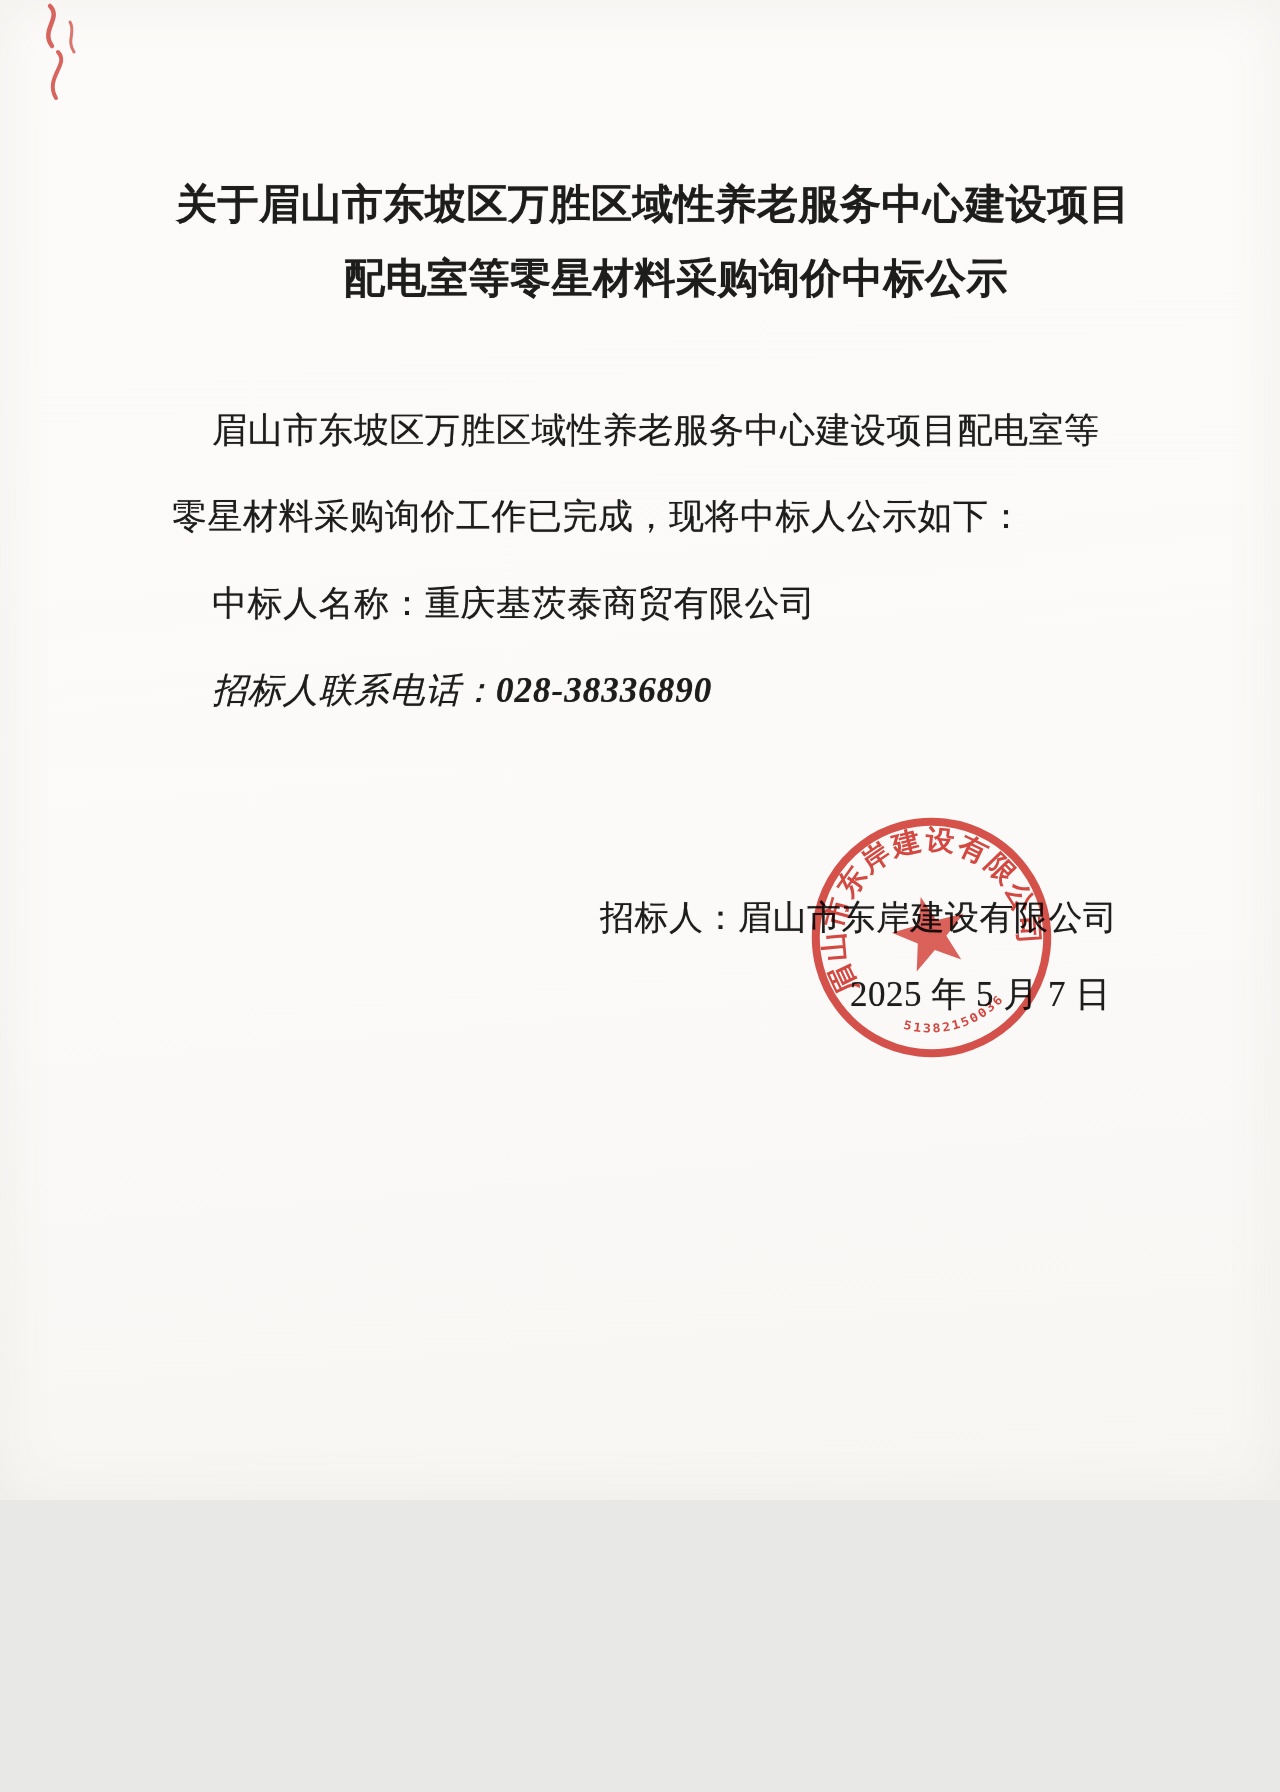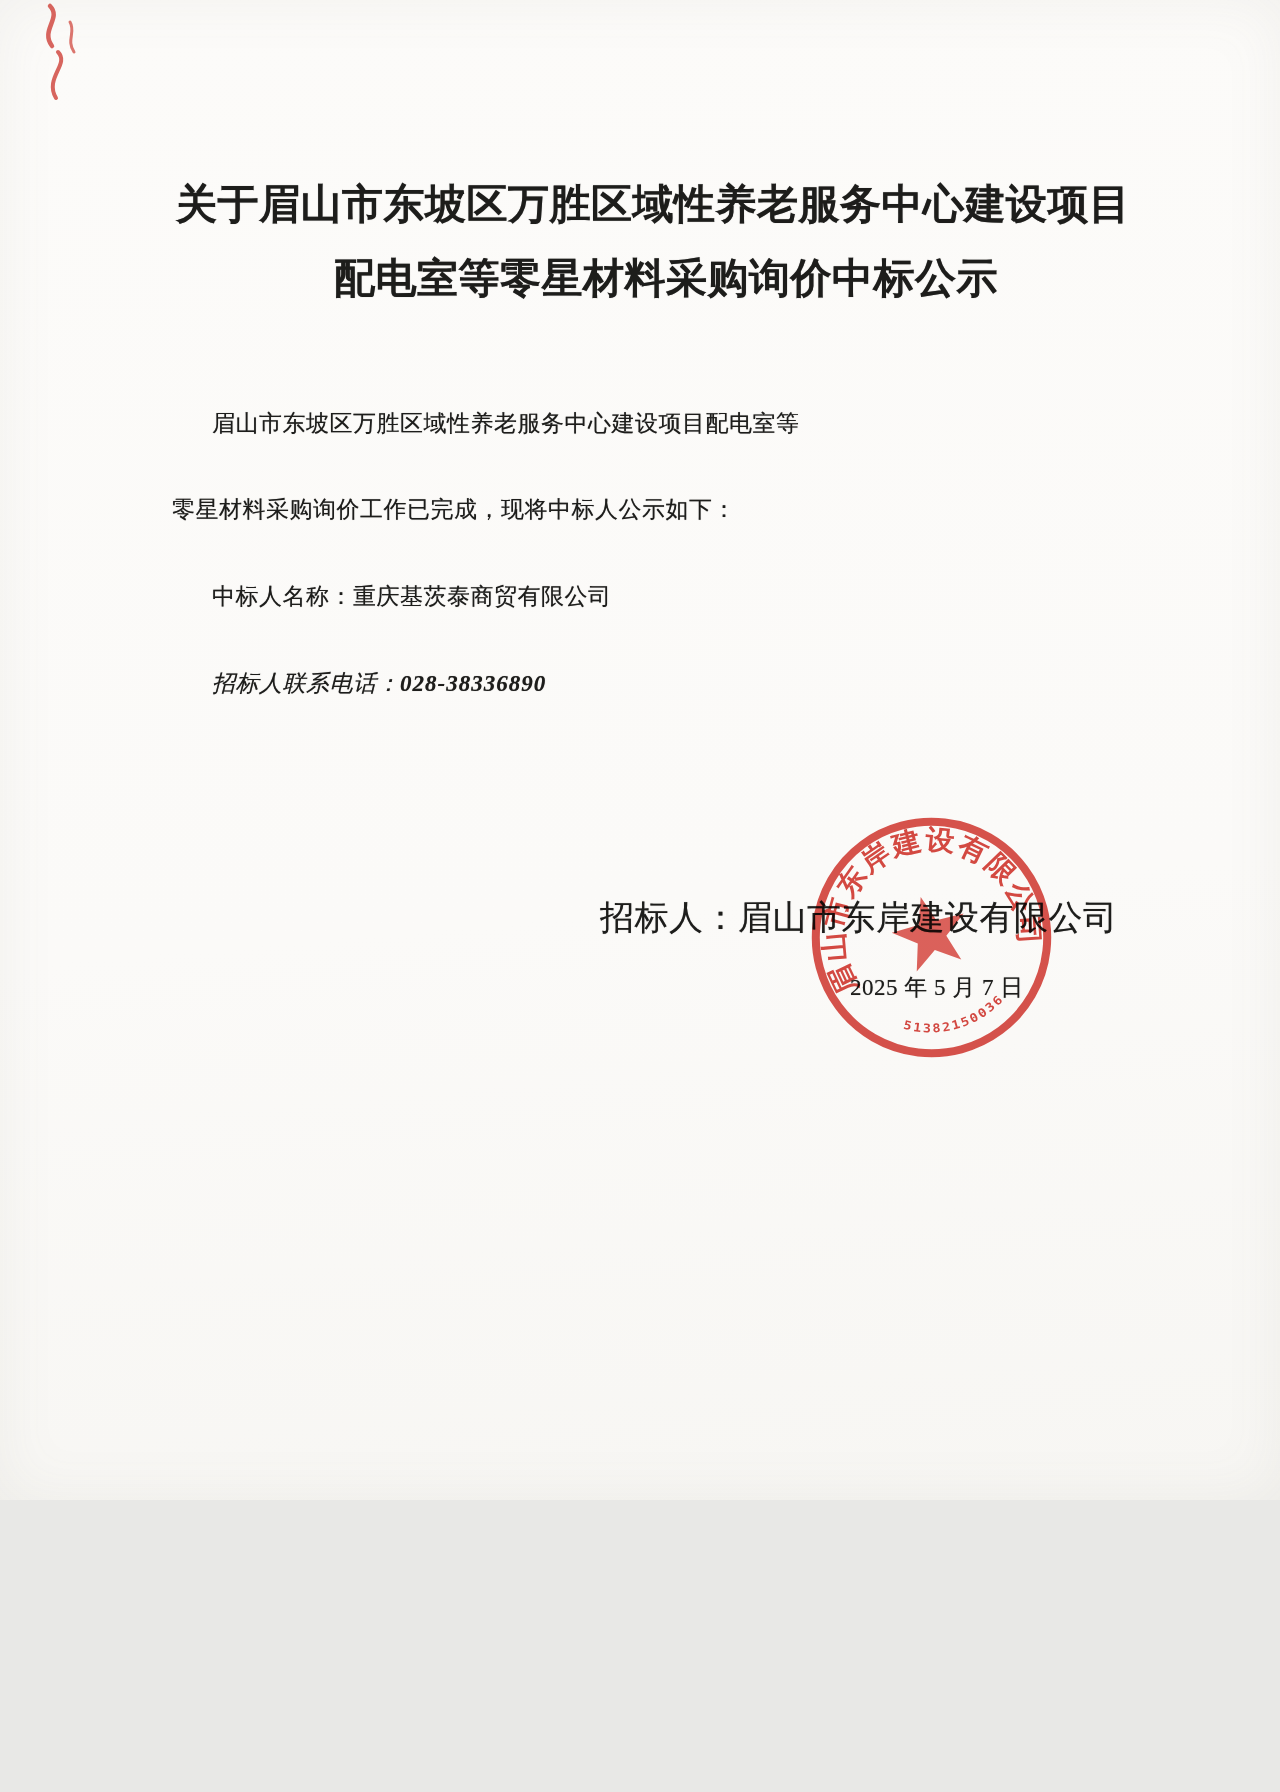--- a/index.html
+++ b/index.html
@@ -11,27 +11,27 @@
     box-shadow:inset 0 0 60px rgba(120,115,105,.08);
     overflow:hidden;
     font-family:"Liberation Serif","DejaVu Serif",serif;
     color:#1d1d1b;
   }
   .txt{
     position:absolute;
     margin:0;
     white-space:nowrap;
     line-height:1.2;
-    font-size:23px;
+    font-size:35px;
     letter-spacing:.5px;
     text-shadow:0 0 .7px rgba(20,20,20,.6);
   }
   .title{font-size:41px;font-weight:700;letter-spacing:.5px;}
   .title1{left:176px;top:180px;}
-  .title2{left:334px;top:254px;}
+  .title2{left:344px;top:254px;}
   .para1{left:212px;top:410px;}
   .para2{left:172px;top:496px;}
   .winner{left:212px;top:583px;}
   .phone{left:212px;top:670px;font-style:italic;}
   .phone .latin{font-weight:600;letter-spacing:1px;}
   .signer{left:600px;top:898px;font-size:34px;}
   .date{left:850px;top:974px;}
   .seal{
     position:absolute;
     left:798px;top:804px;

